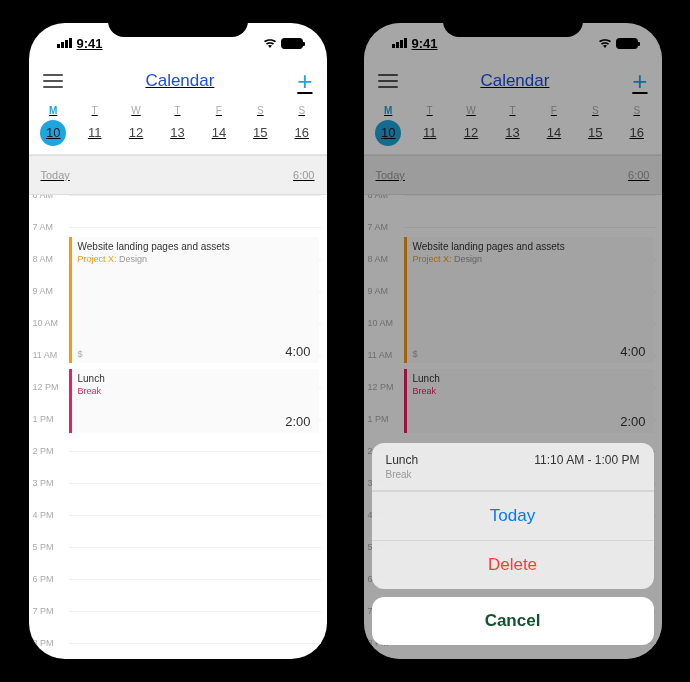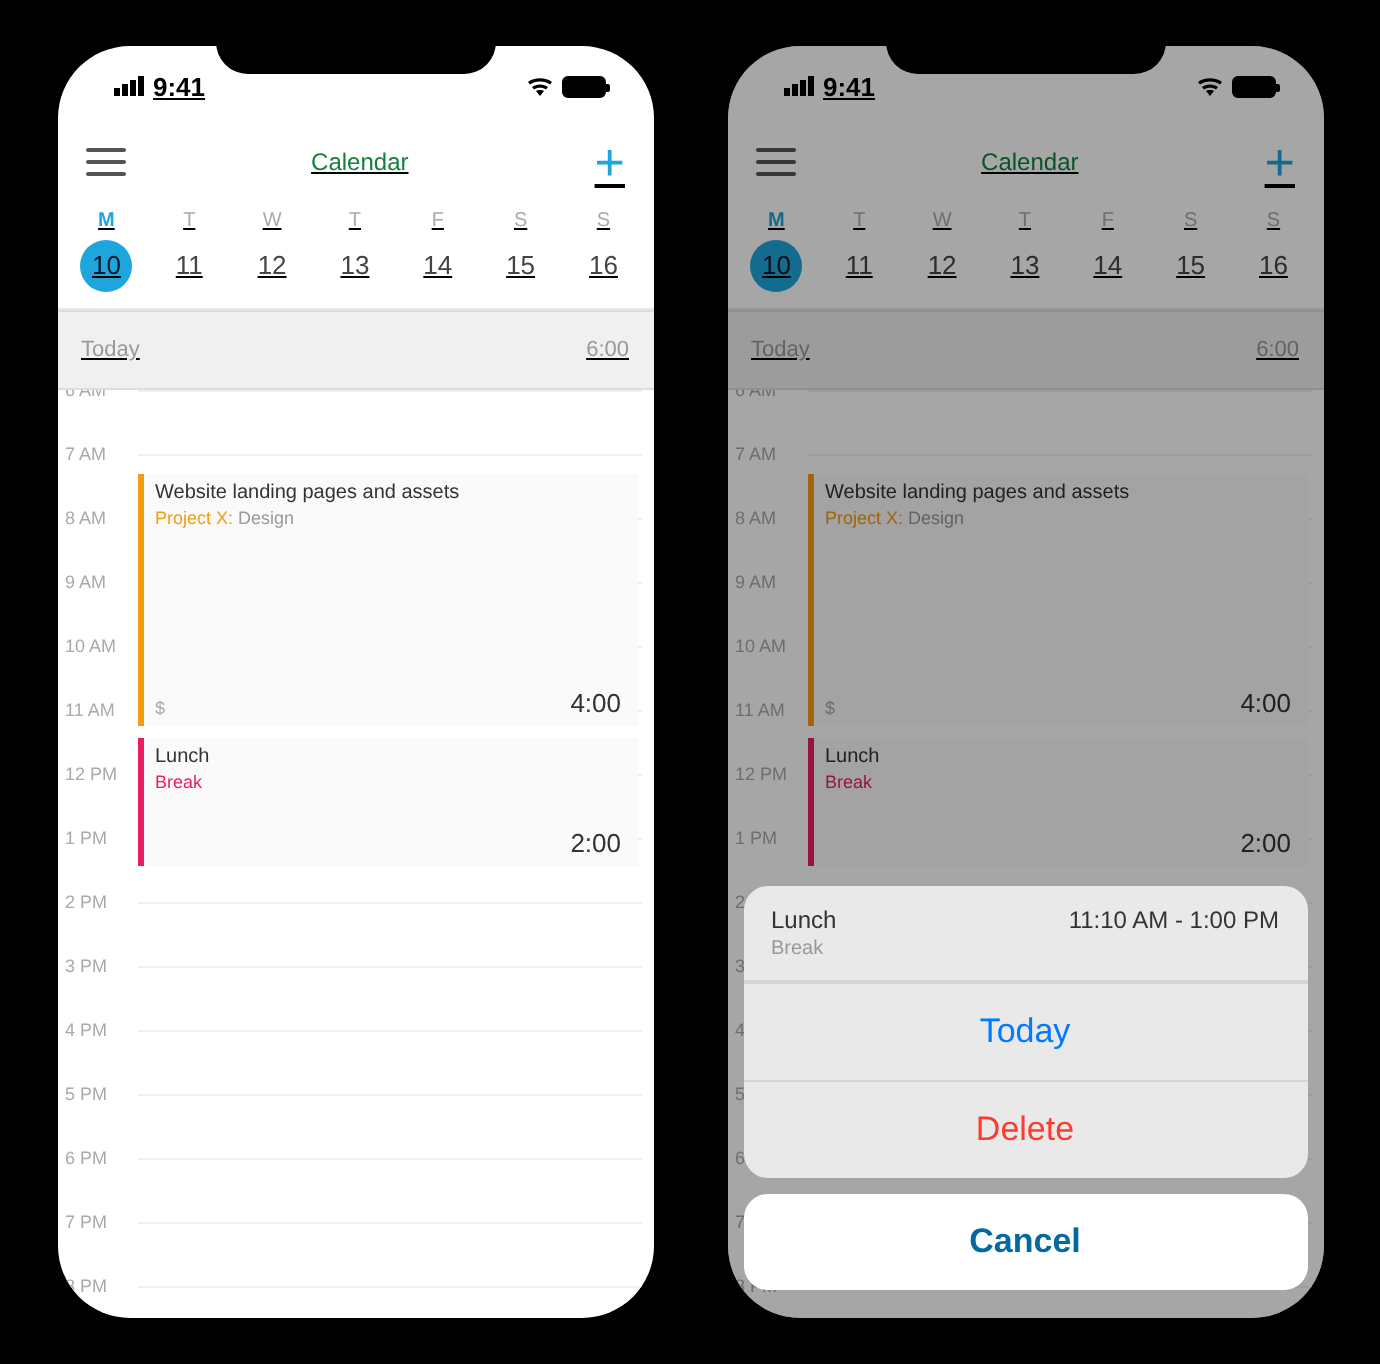--- a/index.html
+++ b/index.html
@@ -62,21 +62,21 @@
     .battery-fill { width: 100%; height: 100%; background: #000; border-radius: 1px; }
     .navbar {
       height: 36px;
       display: flex;
       align-items: center;
       justify-content: space-between;
       padding: 0 14px;
     }
     .menu-icon { display: flex; flex-direction: column; gap: 4px; width: 20px; }
     .menu-icon span { height: 2px; background: #555; border-radius: 1px; }
-    .nav-title { font-size: 12px; font-weight: 400; color: #15803d; }
+    .nav-title { font-size: 17px; font-weight: 400; color: #1d4ed8; }
     .plus-icon { font-size: 26px; color: #1ea5db; font-weight: 300; }
     .weekbar {
       display: flex;
       justify-content: space-around;
       padding: 6px 4px 8px;
       border-bottom: 1px solid #e8e8e8;
     }
     .day-col { text-align: center; width: 36px; }
     .day-letter { font-size: 10px; color: #aaa; margin-bottom: 4px; }
     .day-letter.selected { color: #1ea5db; font-weight: 600; }
@@ -170,21 +170,21 @@
     .sheet-btn:first-child { border-top: none; }
     .sheet-btn.blue { color: #007aff; }
     .sheet-btn.red { color: #ff3b30; }
     .sheet-cancel {
       background: #fff;
       border-radius: 12px;
       padding: 14px;
       text-align: center;
       font-size: 17px;
       font-weight: 600;
-      color: #0369a1;
+      color: #14532d;
     }
   </style>
 </head>
 <body>
 
 <div class="phone">
   <div class="notch"></div>
   <div class="screen">
     <div class="statusbar">
       <div class="status-left">

